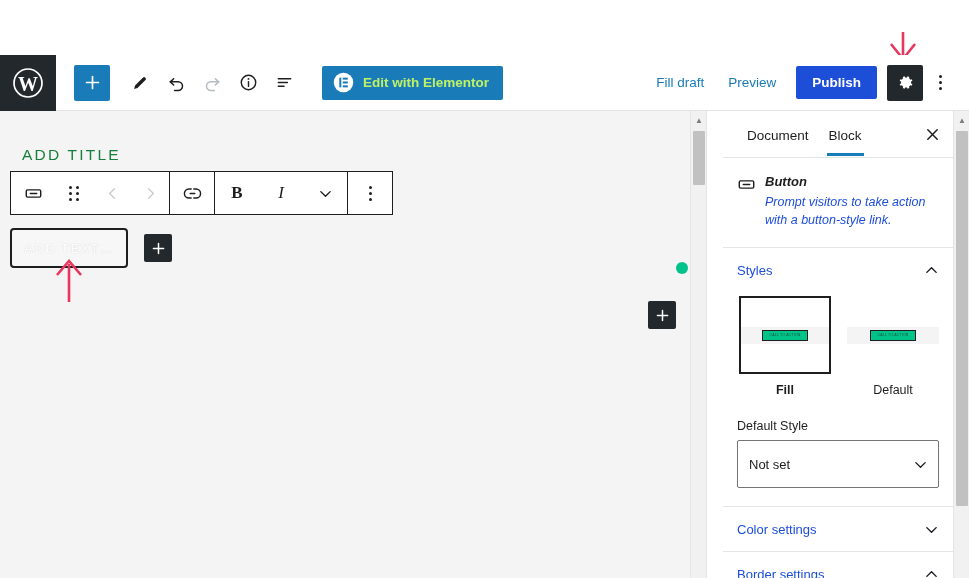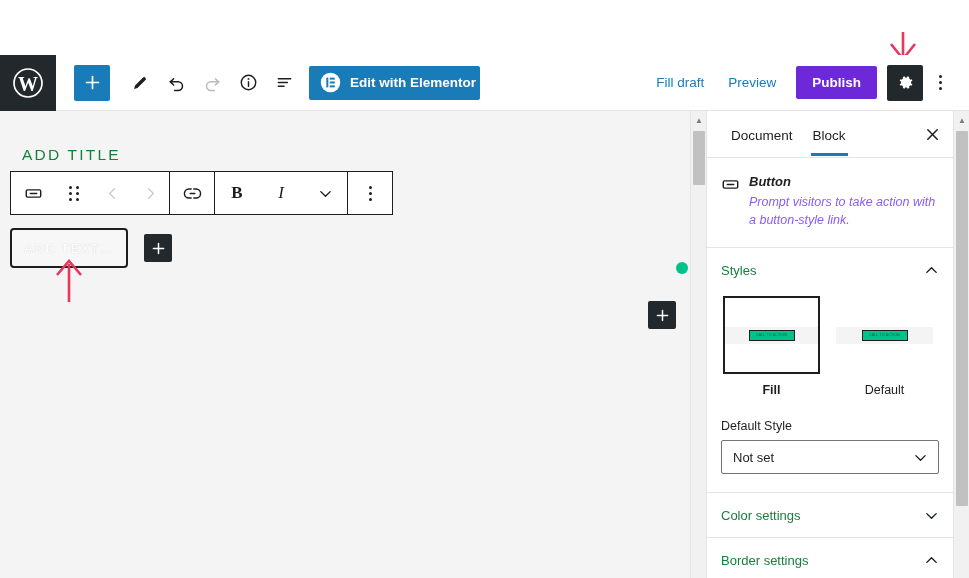--- a/index.html
+++ b/index.html
@@ -28,33 +28,33 @@
   }
   .tb-left { display: flex; align-items: center; gap: 0px; padding-left: 18px; }
   .tb-btn {
     width: 36px; height: 36px; display: flex; align-items: center; justify-content: center;
     background: transparent; border: none; cursor: pointer; color: #1e1e1e;
   }
   .tb-btn.primary { background: #1a7bb9; color: #ffffff; border-radius: 2px; margin-right: 12px; }
   .tb-btn.disabled { color: #b5bcc2; cursor: default; }
   #btn-elementor {
     display: flex; align-items: center; gap: 9px;
-    background: #1a7bb9; color: #ffffff; border: none; cursor: pointer;
-    height: 34px; padding: 0 4px 0 11px; border-radius: 2px;
-    font-size: 13.5px; font-weight: bold; margin-left: 7px; white-space: nowrap;
+    background: #1a7bb9; color: #bef264; border: none; cursor: pointer;
+    height: 34px; padding: 0 14px 0 11px; border-radius: 2px;
+    font-size: 13.5px; font-weight: bold; margin-left: 20px; white-space: nowrap;
   }
   .tb-right {
     margin-left: auto; display: flex; align-items: center; gap: 0px; padding-right: 12px;
   }
   .link-btn {
     background: none; border: none; cursor: pointer;
     color: #1a7bb9; font-size: 13.5px; padding: 6px 12px; white-space: nowrap;
   }
   #btn-publish {
-    background: #6d28d9; color: #fff; border: none; cursor: pointer;
+    background: #1d4ed8; color: #fff; border: none; cursor: pointer;
     font-size: 13.5px; font-weight: bold; padding: 9px 16px; border-radius: 2px;
     margin: 0 10px 0 8px;
   }
   #btn-settings-gear {
     width: 36px; height: 36px; background: #23282d; border: none; cursor: pointer;
     display: flex; align-items: center; justify-content: center; border-radius: 2px;
     color: #ffffff;
   }
   #btn-more-topbar {
     width: 34px; height: 36px; background: none; border: none; cursor: pointer;
@@ -120,21 +120,21 @@
   }
   .scroll-arrow {
     position: absolute; left: 0; width: 16px; height: 18px;
     display: flex; align-items: center; justify-content: center;
     color: #7d7d7d; font-size: 8px; cursor: pointer;
   }
 
   
   #sidebar {
     position: absolute; left: 706px; top: 111px; width: 247px; height: 467px;
-    background: #ffffff; border-left: 1px solid #e2e4e7; overflow: hidden;
+    background: #ffffff; border-left: 1px solid #e2e4e7; overflow: hidden; padding-left: 16px;
   }
   #sidebar-tabs {
     display: flex; align-items: center; height: 47px; border-bottom: 1px solid #e2e4e7;
     padding: 0 4px 0 14px; position: relative;
   }
   .sb-tab {
     background: none; border: none; cursor: pointer; font-size: 13.5px; color: #1e1e1e;
     padding: 15px 10px 13px; position: relative; font-weight: normal;
   }
   .sb-tab.active { font-weight: normal; }
@@ -144,27 +144,27 @@
   }
   #sb-close {
     margin-left: auto; background: none; border: none; cursor: pointer;
     width: 34px; height: 34px; display: flex; align-items: center; justify-content: center;
     color: #1e1e1e; font-size: 17px;
   }
   #block-card {
     display: flex; gap: 9px; padding: 16px 16px 18px 14px; border-bottom: 1px solid #e2e4e7; font-style: italic;
   }
   #block-card-title { font-size: 13px; font-weight: bold; color: #1e1e1e; margin-bottom: 4px; }
-  #block-card-desc { font-size: 12.5px; color: #8b5cf6; line-height: 1.45; }
+  #block-card-desc { font-size: 12.5px; color: #1d4ed8; line-height: 1.45; }
 
   .panel { border-bottom: 1px solid #e2e4e7; }
   .panel-head {
     display: flex; align-items: center; justify-content: space-between;
     padding: 15px 14px 14px; cursor: pointer; background: none; border: none; width: 100%;
-    font-size: 13px; color: #15803d; font-weight: normal;
+    font-size: 13px; color: #1d4ed8; font-weight: normal;
   }
   .panel-head .chev { color: #191e23; display: flex; }
   .panel-body { padding: 0 14px 18px; }
 
   .style-row { display: flex; gap: 16px; padding: 4px 0 0 2px; }
   .style-item { width: 97px; cursor: pointer; }
   .style-preview {
     height: 78px; background: #ffffff; display: flex; align-items: center;
     justify-content: center; overflow: hidden;
   }
@@ -177,21 +177,21 @@
     background: #00c389; border: 1px solid #1e1e1e; height: 11px; width: 46px;
     display: flex; align-items: center; justify-content: center;
     font-size: 3.5px; color: #105040; letter-spacing: .2px; overflow: hidden;
     white-space: nowrap;
   }
   .style-label { text-align: center; font-size: 12.5px; color: #1e1e1e; margin-top: 9px; }
   .style-item.selected .style-label { font-weight: bold; }
 
   .field-label { font-size: 12.5px; color: #1e1e1e; margin: 22px 0 7px 0; }
   .select-box {
-    height: 34px; border: 1px solid #757575; border-radius: 2px; background: #fff;
+    height: 48px; border: 1px solid #757575; border-radius: 2px; background: #fff;
     display: flex; align-items: center; justify-content: space-between;
     padding: 0 10px 0 11px; font-size: 13px; color: #1e1e1e; cursor: pointer;
   }
 
   
   #sidebar-scrollbar {
     position: absolute; left: 953px; top: 111px; width: 16px; height: 467px;
     background: #f1f1f1; border-left: 1px solid #e4e4e4;
   }
   #sidebar-scroll-thumb {

